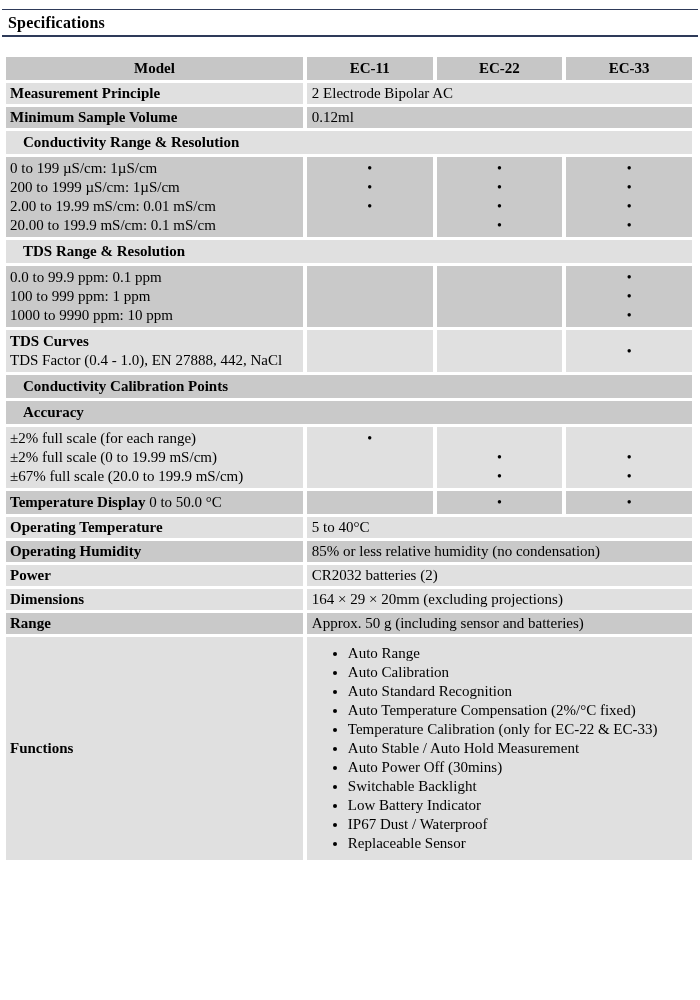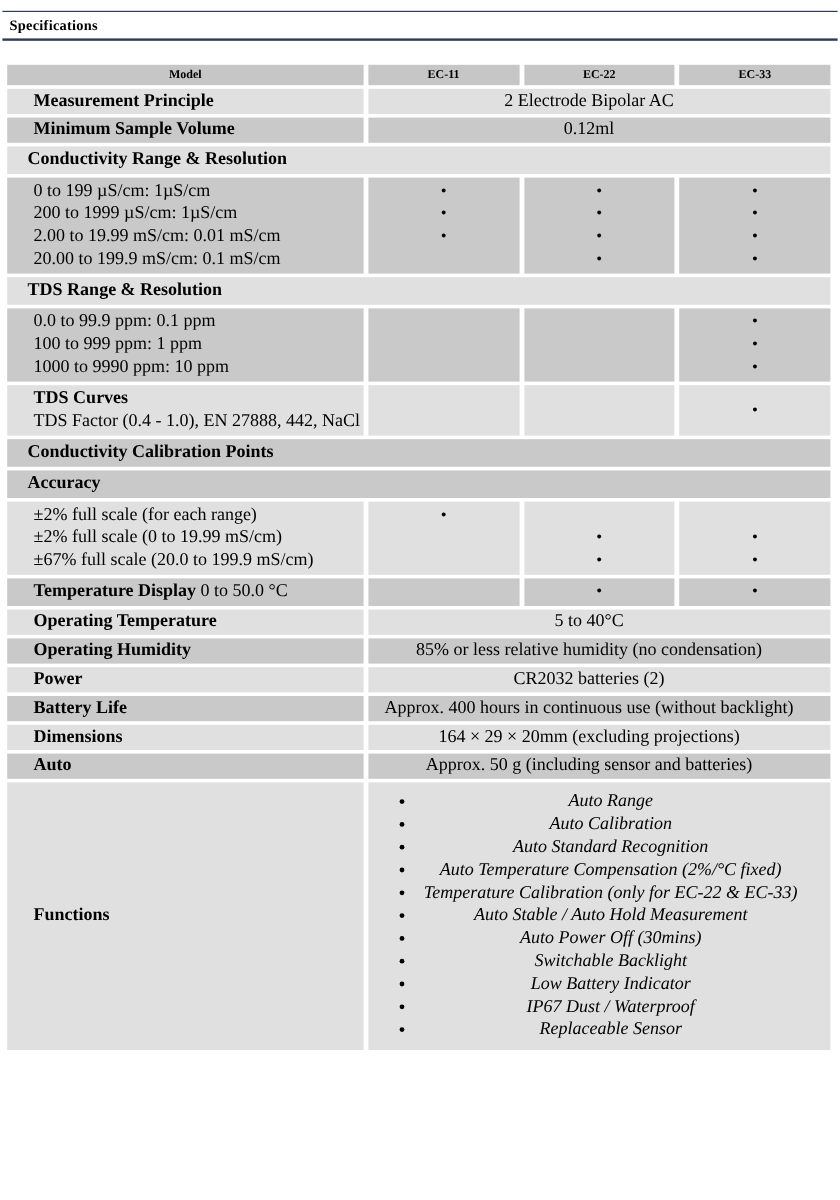--- a/index.html
+++ b/index.html
@@ -10,60 +10,60 @@
     --text:#000000;
   }
   html,body{margin:0;padding:0;background:#ffffff;}
   body{
     font-family:"Liberation Serif","DejaVu Serif",serif;
     color:var(--text);
     width:700px;
   }
   .page{padding:9px 2px 0 2px;}
   .title{
-    font-size:12px;
+    font-size:16px;
     font-weight:bold;
     margin:0;
     padding:4px 6px 3px 6px;
     border-top:1px solid var(--rule);
     border-bottom:2px solid var(--rule);
     letter-spacing:0.2px;
   }
   table.specs{
     width:694px;
     margin-top:17px;
     border-collapse:separate;
     border-spacing:4px 3px;
     font-size:15px;
     table-layout:fixed;
   }
   col.c-label{width:42.5%;}
   col.c-model{width:18%;}
   th{
     background:var(--header-bg);
-    font-size:10px;
+    font-size:15px;
     font-weight:bold;
     text-align:center;
     padding:3px 4px;
   }
-  td{padding:2px 22px;vertical-align:top;}
+  td{padding:2px 4px;vertical-align:top;}
   tr.dark td{background:var(--row-dark);}
   tr.light td{background:var(--row-light);}
   tr.dark th{background:var(--header-bg);}
   td.label{text-align:left;}
   td.section{font-weight:bold;padding:3px 17px;}
-  td.value{text-align:center;padding-left:5px;vertical-align:middle;}
+  td.value{text-align:left;padding-left:5px;vertical-align:middle;}
   td.marks{text-align:center;}
   td.marks.center{vertical-align:middle;}
   td.mid{vertical-align:middle;}
   .line{line-height:19px;min-height:19px;white-space:nowrap;}
   .bold{font-weight:bold;}
   .dot{font-size:14px;}
   ul.fn-list{margin:5px 0 5px 0;padding-left:36px;}
-  ul.fn-list li{line-height:19px;font-style:italic;}
+  ul.fn-list li{line-height:19px;}
 </style>
 </head>
 <body>
 
 <div class="page">
   <h1 class="title">Specifications</h1>
 
   <table class="specs">
     <colgroup>
       <col class="c-label">
@@ -198,30 +198,26 @@
           <td class="value" colspan="3">5 to 40°C</td>
         </tr>
         <tr class="dark">
           <td class="label"><span class="bold">Operating Humidity</span></td>
           <td class="value" colspan="3">85% or less relative humidity (no condensation)</td>
         </tr>
         <tr class="light">
           <td class="label"><span class="bold">Power</span></td>
           <td class="value" colspan="3">CR2032 batteries (2)</td>
         </tr>
-        <tr class="dark">
-          <td class="label"><span class="bold">Battery Life</span></td>
-          <td class="value" colspan="3">Approx. 400 hours in continuous use (without backlight)</td>
-        </tr>
         <tr class="light">
           <td class="label"><span class="bold">Dimensions</span></td>
           <td class="value" colspan="3">164 × 29 × 20mm (excluding projections)</td>
         </tr>
         <tr class="dark">
-          <td class="label"><span class="bold">Auto</span></td>
+          <td class="label"><span class="bold">Range</span></td>
           <td class="value" colspan="3">Approx. 50 g (including sensor and batteries)</td>
         </tr>
         <tr class="light">
           <td class="label mid"><span class="bold">Functions</span></td>
           <td class="value" colspan="3">
             <ul class="fn-list">
               <li>Auto Range</li>
               <li>Auto Calibration</li>
               <li>Auto Standard Recognition</li>
               <li>Auto Temperature Compensation (2%/°C fixed)</li>

